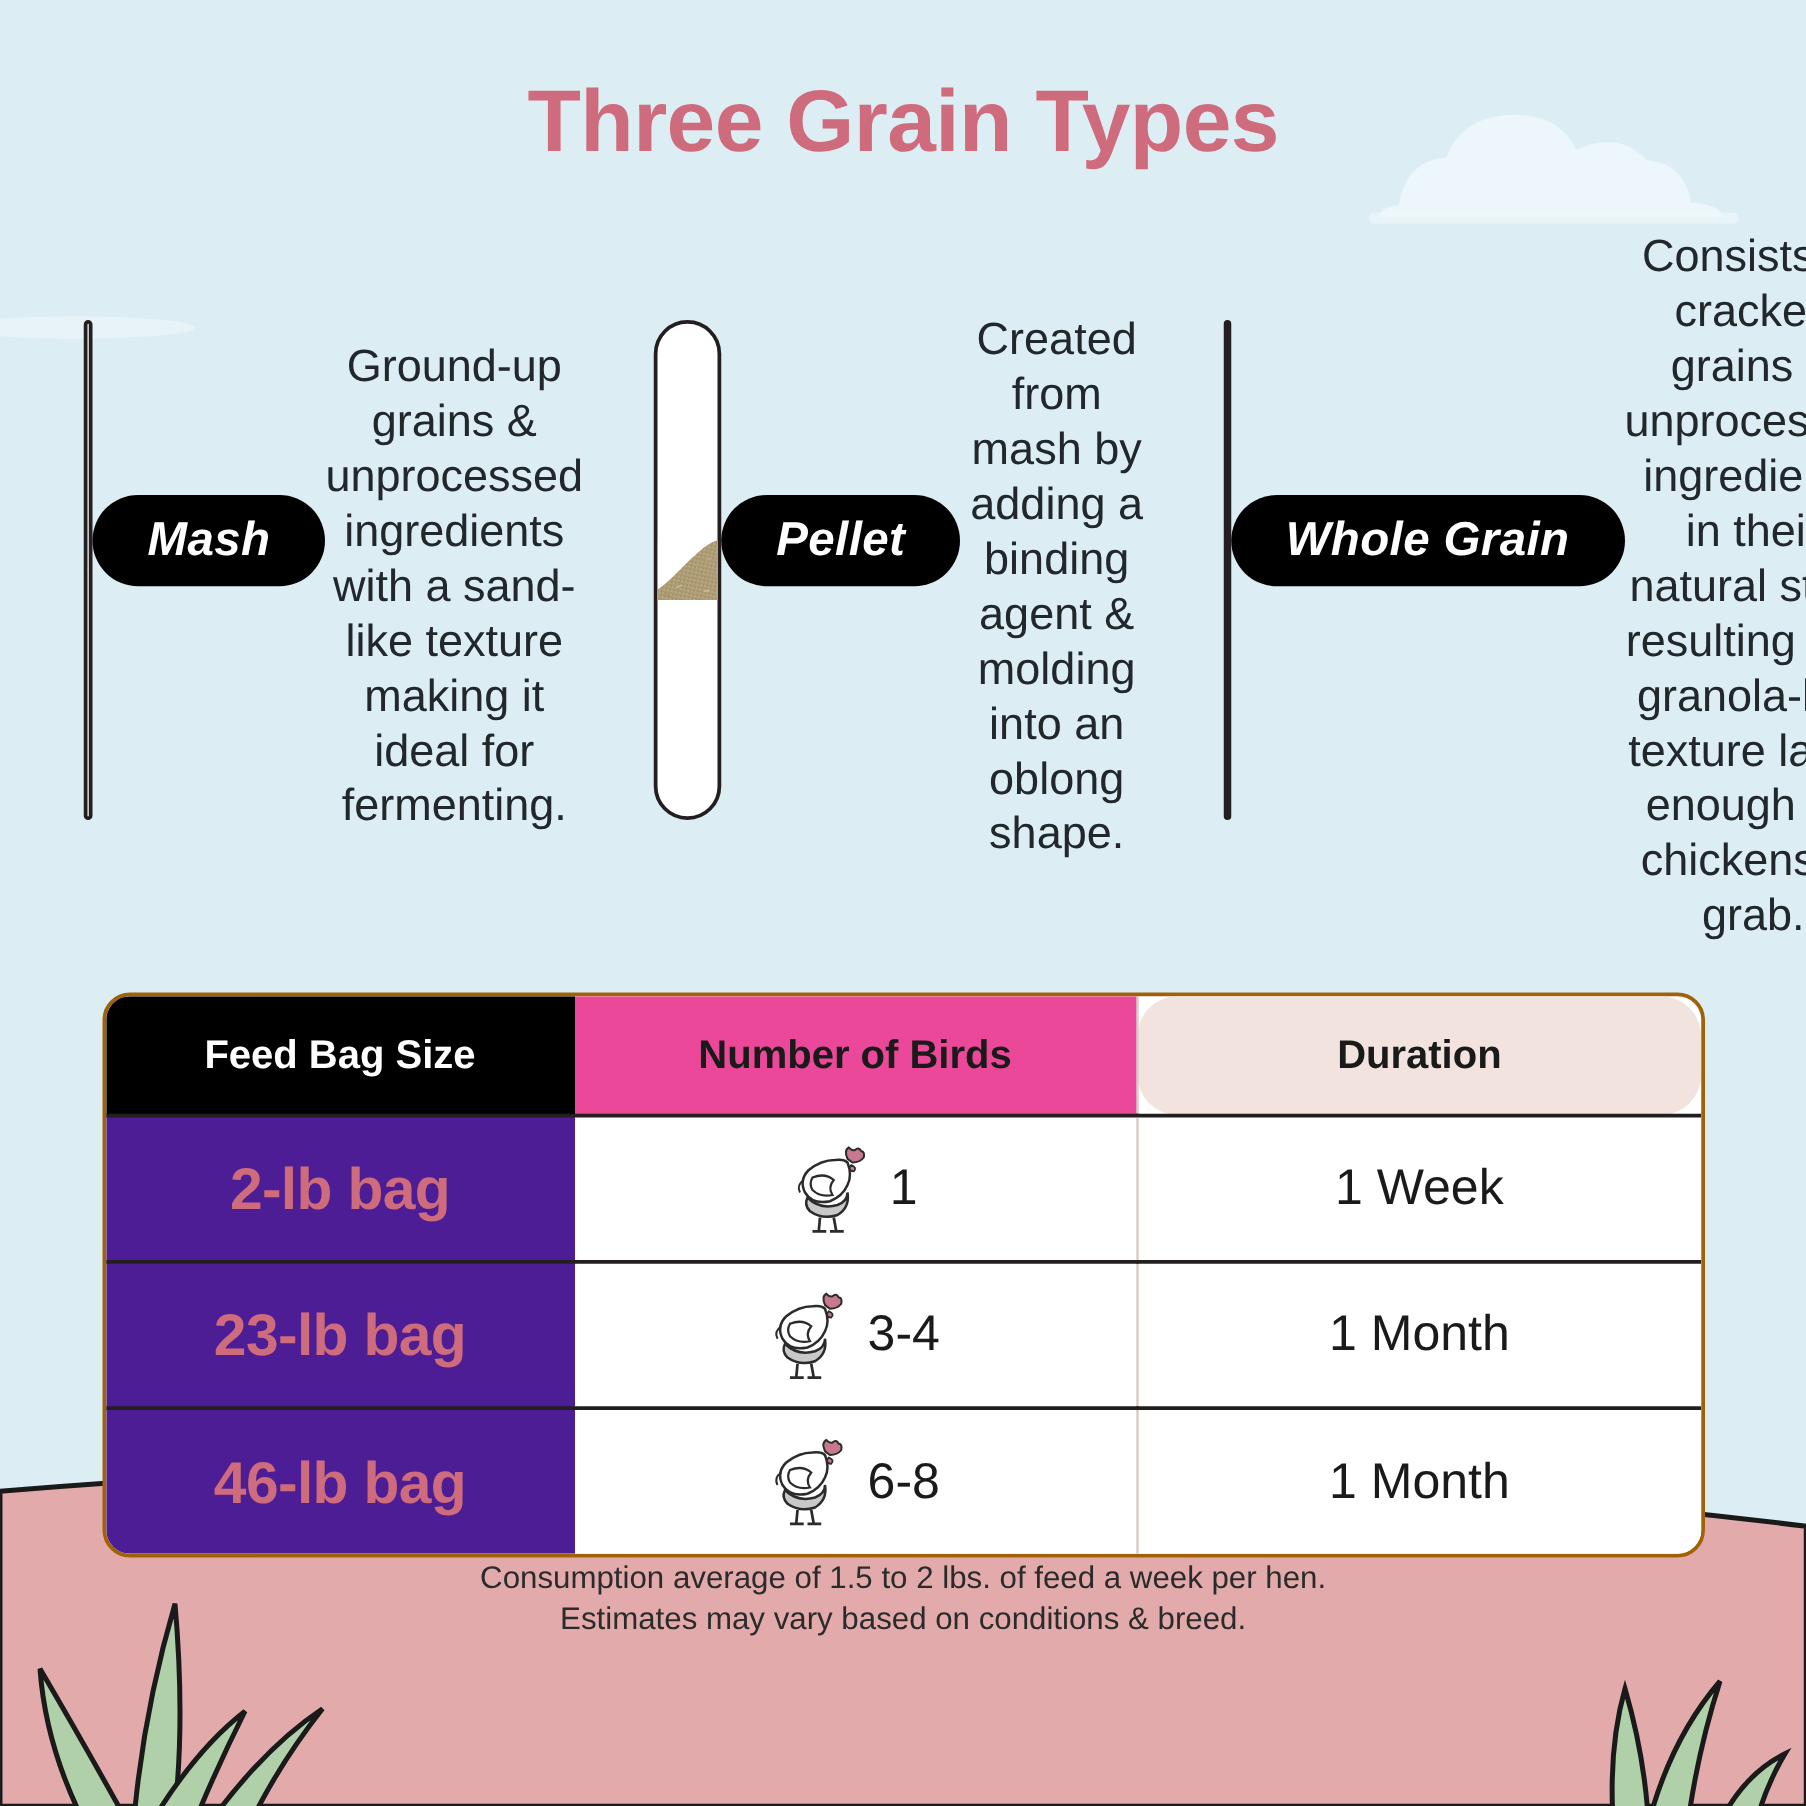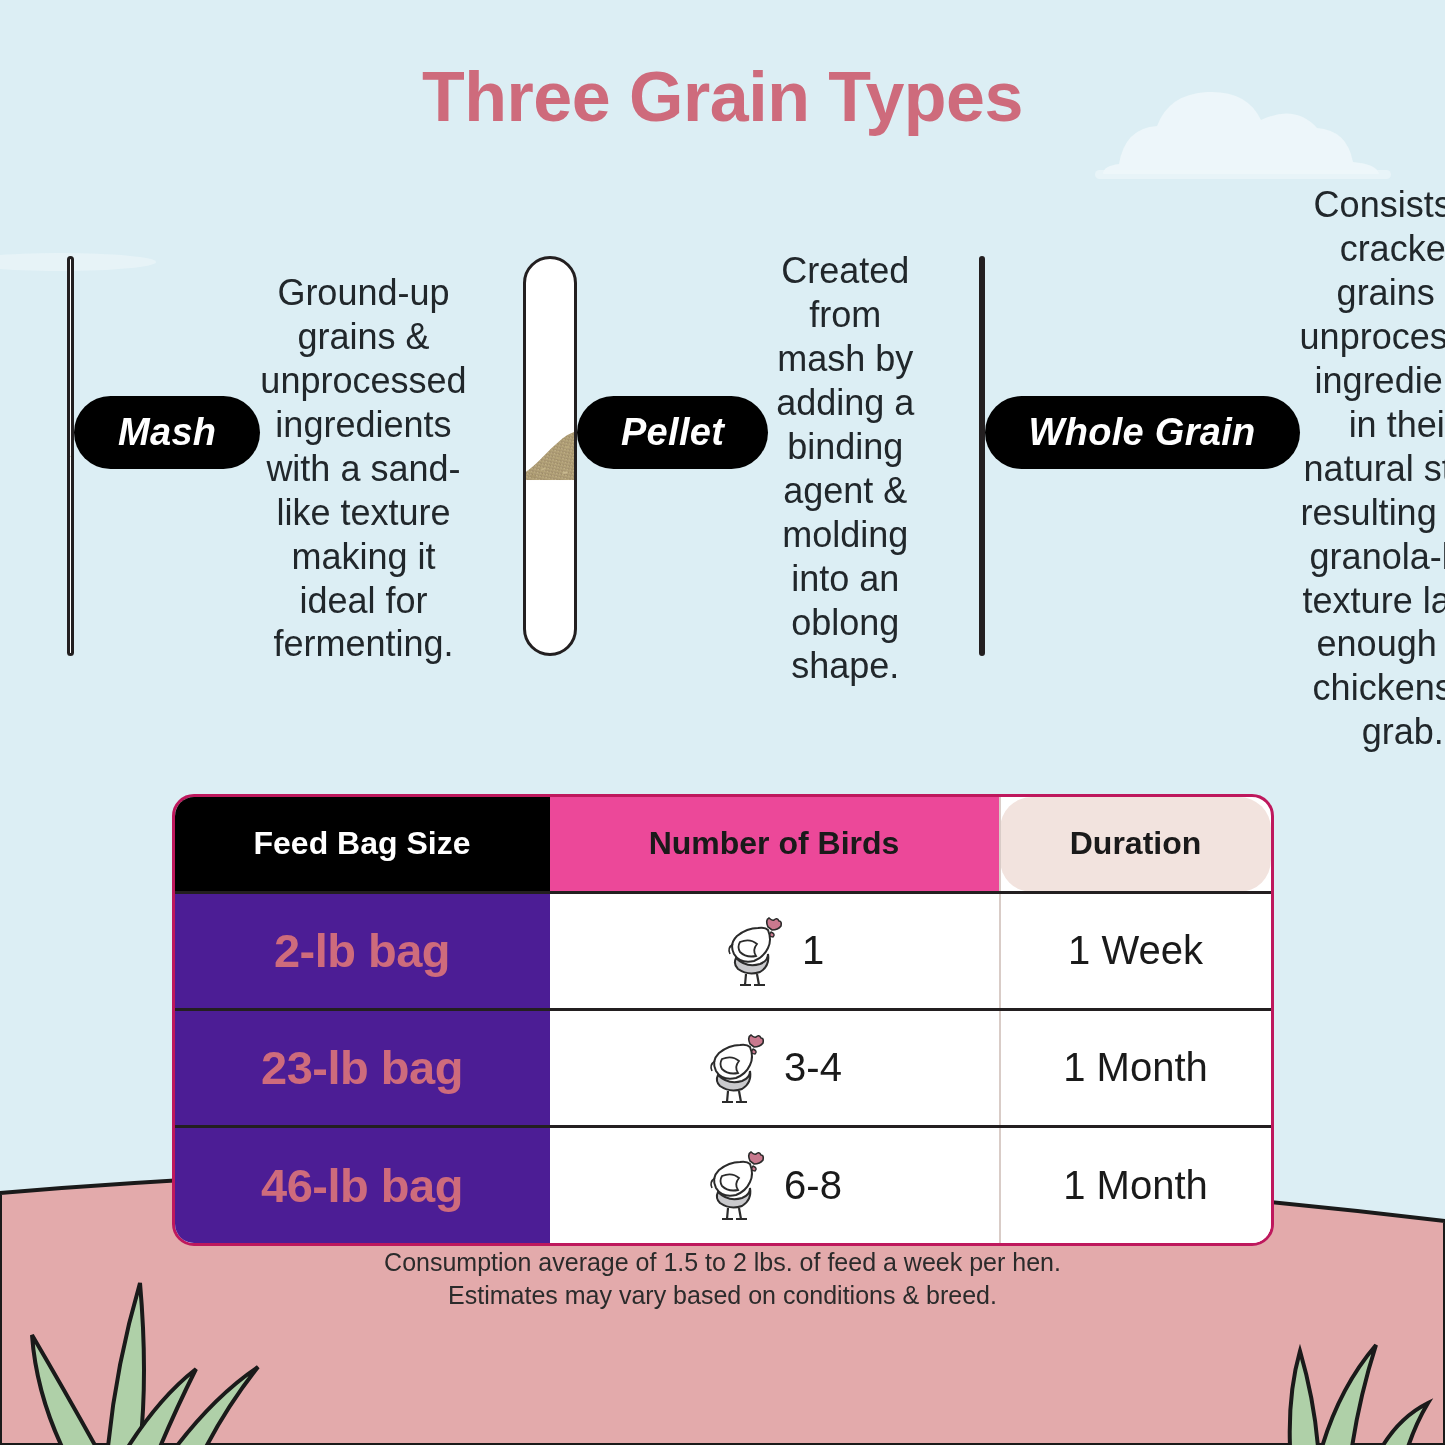--- a/index.html
+++ b/index.html
@@ -91,24 +91,24 @@
     font-size: 36px;
     line-height: 1.22;
     color: #21272B;
     max-width: 400px;
   }
 
   
   .table-wrap {
     position: relative;
     z-index: 4;
-    width: 1102px;
+    width: 1282px;
     margin: 40px auto 0;
     border-radius: 22px;
-    border: 3px solid #be185d;
+    border: 3px solid #a16207;
     overflow: hidden;
     background: #ffffff;
   }
   table { width: 100%; border-collapse: collapse; table-layout: fixed; }
 
   thead th {
     font-size: 32px;
     font-weight: 700;
     height: 95px;
     vertical-align: middle;

